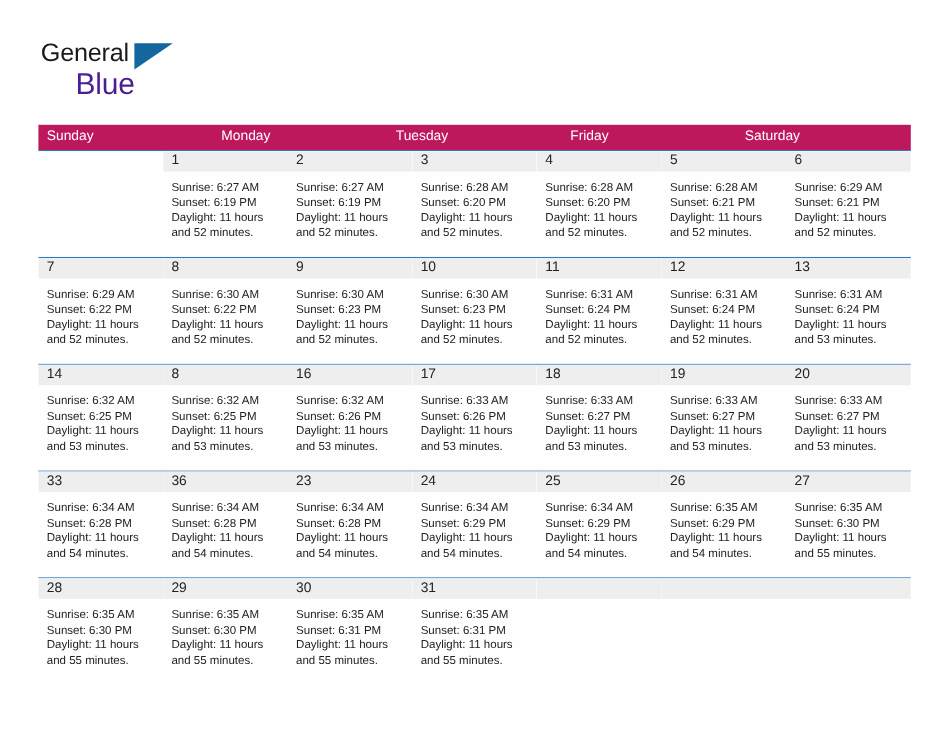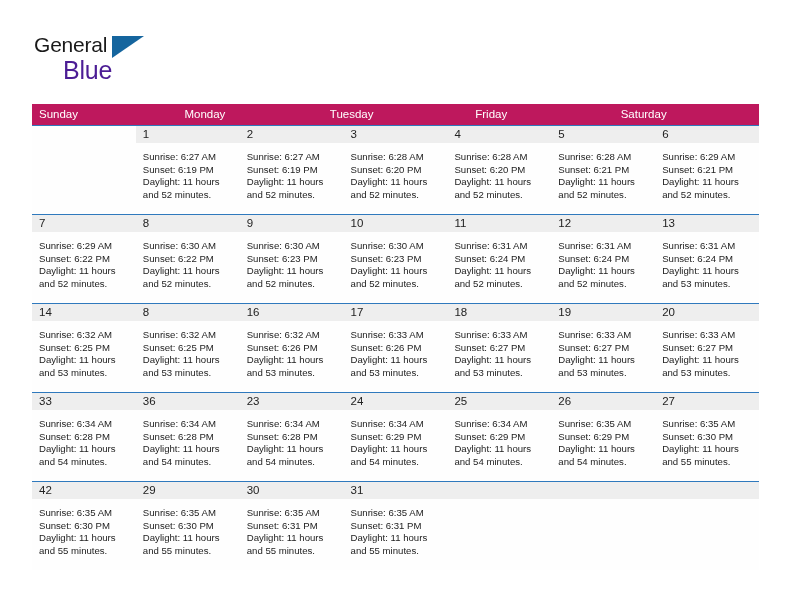--- a/index.html
+++ b/index.html
@@ -494,21 +494,21 @@
           <div>Sunset: 6:30 PM</div>
           <div>Daylight: 11 hours</div>
           <div>and 55 minutes.</div>
         </div>
       </div>
     </div>
 
     <div class="week last">
       <div class="daycell">
         <div class="numband">
-            <span class="daynum">42</span>
+            <span class="daynum">28</span>
           </div>
         <div class="info">
           <div>Sunrise: 6:35 AM</div>
           <div>Sunset: 6:30 PM</div>
           <div>Daylight: 11 hours</div>
           <div>and 55 minutes.</div>
         </div>
       </div>
       <div class="daycell">
         <div class="numband">

